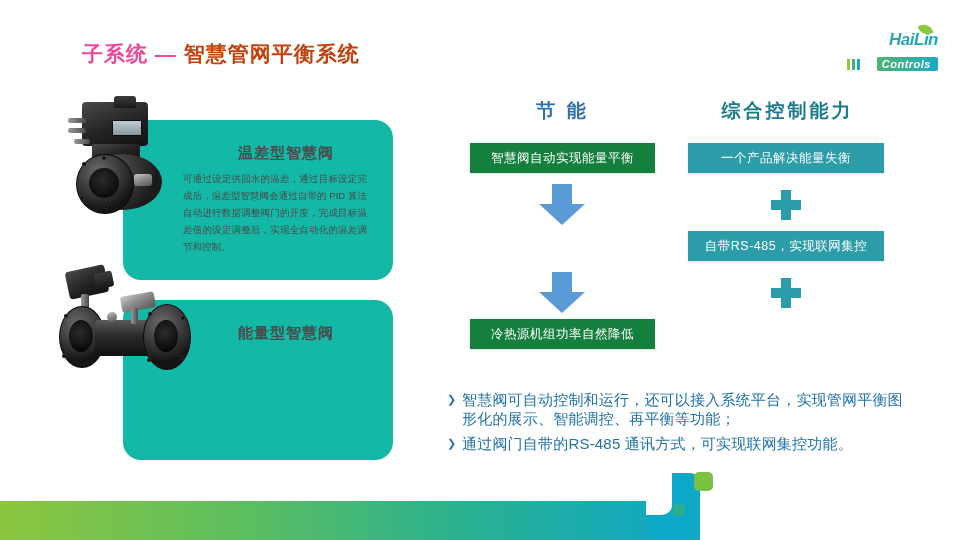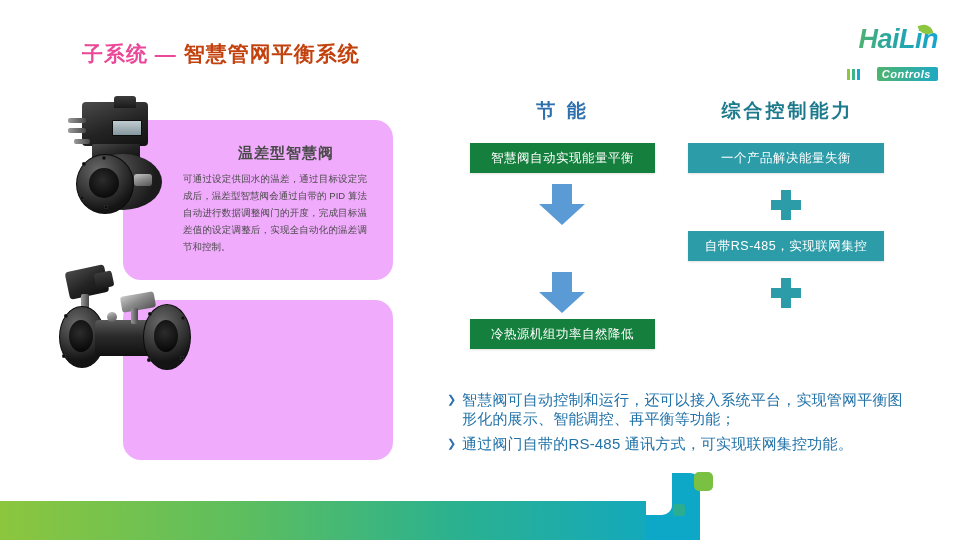--- a/index.html
+++ b/index.html
@@ -35,21 +35,21 @@
 
   .logo {
     position: absolute;
     right: 22px;
     top: 28px;
     width: 124px;
     height: 48px;
     text-align: right;
   }
   .logo-word {
-    font-size: 27px;
+    font-size: 17px;
     font-weight: bold;
     font-style: italic;
     letter-spacing: -0.5px;
     line-height: 23px;
     background: linear-gradient(90deg, #76bc43 0%, #5cb660 28%, #2aa6a0 60%, #15a5cf 100%);
     -webkit-background-clip: text;
     background-clip: text;
     color: transparent;
     position: relative;
   }
@@ -57,21 +57,21 @@
     position: absolute;
     right: 6px;
     top: -4px;
     width: 13px;
     height: 11px;
     border-radius: 0 80% 0 80%;
     background: #8dc63f;
     transform: rotate(-18deg);
   }
   .logo-sub {
-    margin-top: 16px;
+    margin-top: 6px;
     display: inline-flex;
     align-items: center;
     gap: 17px;
   }
   .logo-bars { display: inline-flex; gap: 2px; }
   .logo-bars i {
     display: block;
     width: 3px; height: 11px;
     background: #8dc63f;
   }
@@ -85,21 +85,21 @@
     color: #ffffff;
     background: linear-gradient(90deg, #4eb36f 0%, #1ea9c4 100%);
     padding: 1px 7px 1px 5px;
     border-radius: 2px;
     line-height: 12px;
   }
 
   
   .card {
     position: absolute;
-    background: #f0abfc;
+    background: #14b8a6;
     border-radius: 18px;
   }
   #card-1 { left: 123px; top: 120px; width: 270px; height: 160px; }
   #card-2 { left: 123px; top: 300px; width: 270px; height: 160px; }
 
   .card-title {
     position: absolute;
     left: 70px;
     right: 14px;
     top: 24px;
@@ -352,20 +352,21 @@
     <div class="v-flange" style="left:14px; top:58px; width:56px; height:58px;"></div>
     <div class="v-bore" style="left:27px; top:72px; width:30px; height:30px;"></div>
     <div class="v-bolt" style="left:20px; top:66px;"></div>
     <div class="v-bolt" style="left:18px; top:100px;"></div>
     <div class="v-bolt" style="left:40px; top:60px;"></div>
     <div class="v-bolt" style="left:42px; top:109px;"></div>
     <div class="v-steel" style="left:72px; top:78px; width:18px; height:12px;"></div>
   </div>
 
   <div class="card" id="card-2">
+    <div class="card-title">能量型智慧阀</div>
   </div>
 
   <div class="valve" id="valve-2">
     <div class="v-act" style="left:12px; top:0px; width:40px; height:28px; transform:rotate(-12deg);"></div>
     <div class="v-act-top" style="left:40px; top:4px; width:18px; height:16px; transform:rotate(-12deg);"></div>
     <div class="v-stem" style="left:26px; top:26px; width:8px; height:18px;"></div>
     <div class="v-flange" style="left:4px; top:38px; width:44px; height:60px;"></div>
     <div class="v-bore" style="left:14px; top:52px; width:24px; height:32px;"></div>
     <div class="v-pipe" style="left:40px; top:52px; width:56px; height:36px; border-radius:4px;"></div>
     <div class="v-steel" style="left:66px; top:26px; width:34px; height:16px; transform:rotate(-10deg);"></div>

